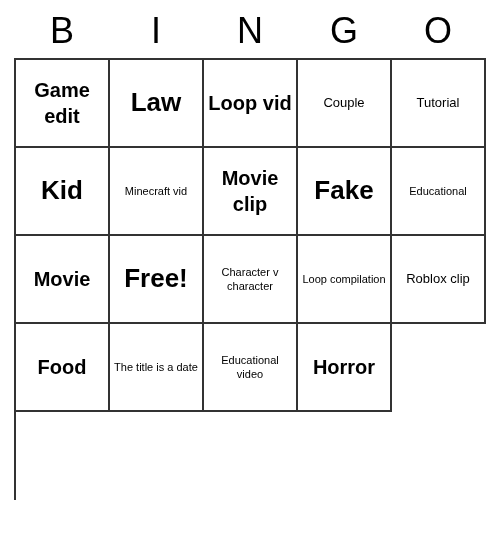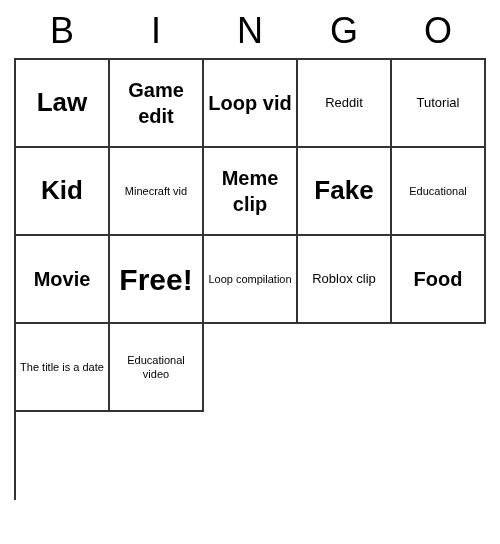--- a/index.html
+++ b/index.html
@@ -49,45 +49,47 @@
       font-weight: bold;
     }
     .bingo-cell.medium-text {
       font-size: 20px;
       font-weight: bold;
     }
     .bingo-cell.small-text {
       font-size: 11px;
     }
     .bingo-cell.free {
-      font-size: 30px;
+      font-size: 26px;
       font-weight: bold;
     }
   </style>
 </head>
 <body>
 
 <div class="bingo-title">
 <div class="bingo-letter">B</div>
     <div class="bingo-letter">I</div>
     <div class="bingo-letter">N</div>
     <div class="bingo-letter">G</div>
     <div class="bingo-letter">O</div>
   </div>
 <div class="bingo-grid">
-<div class="bingo-cell large-text">Law</div>
-    <div class="bingo-cell medium-text">Game edit</div>
+<div class="bingo-cell medium-text">Game edit</div>
+    <div class="bingo-cell large-text">Law</div>
     <div class="bingo-cell medium-text">Loop vid</div>
-    <div class="bingo-cell normal">Reddit</div>
+    <div class="bingo-cell normal">Couple</div>
     <div class="bingo-cell normal">Tutorial</div>
     <div class="bingo-cell large-text">Kid</div>
     <div class="bingo-cell small-text">Minecraft vid</div>
-    <div class="bingo-cell medium-text">Meme clip</div>
+    <div class="bingo-cell medium-text">Movie clip</div>
     <div class="bingo-cell large-text">Fake</div>
     <div class="bingo-cell small-text">Educational</div>
     <div class="bingo-cell medium-text">Movie</div>
     <div class="bingo-cell free">Free!</div>
+    <div class="bingo-cell small-text">Character v character</div>
     <div class="bingo-cell small-text">Loop compilation</div>
     <div class="bingo-cell normal">Roblox clip</div>
     <div class="bingo-cell medium-text">Food</div>
     <div class="bingo-cell small-text">The title is a date</div>
     <div class="bingo-cell small-text">Educational video</div>
+    <div class="bingo-cell medium-text">Horror</div>
   </div>
 
 </body></html>

